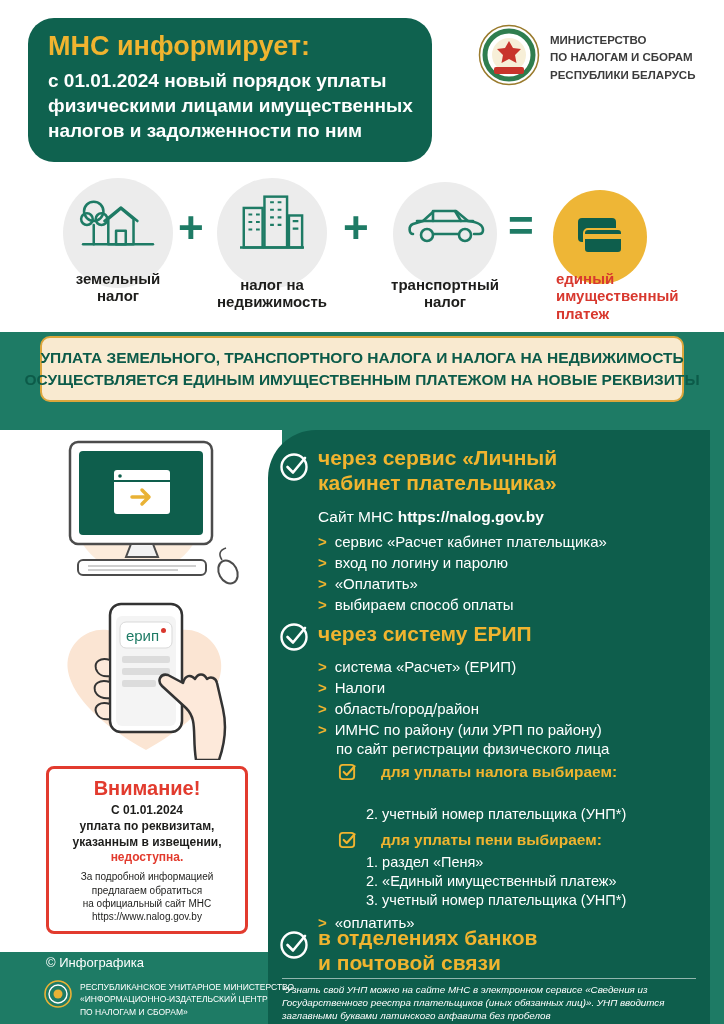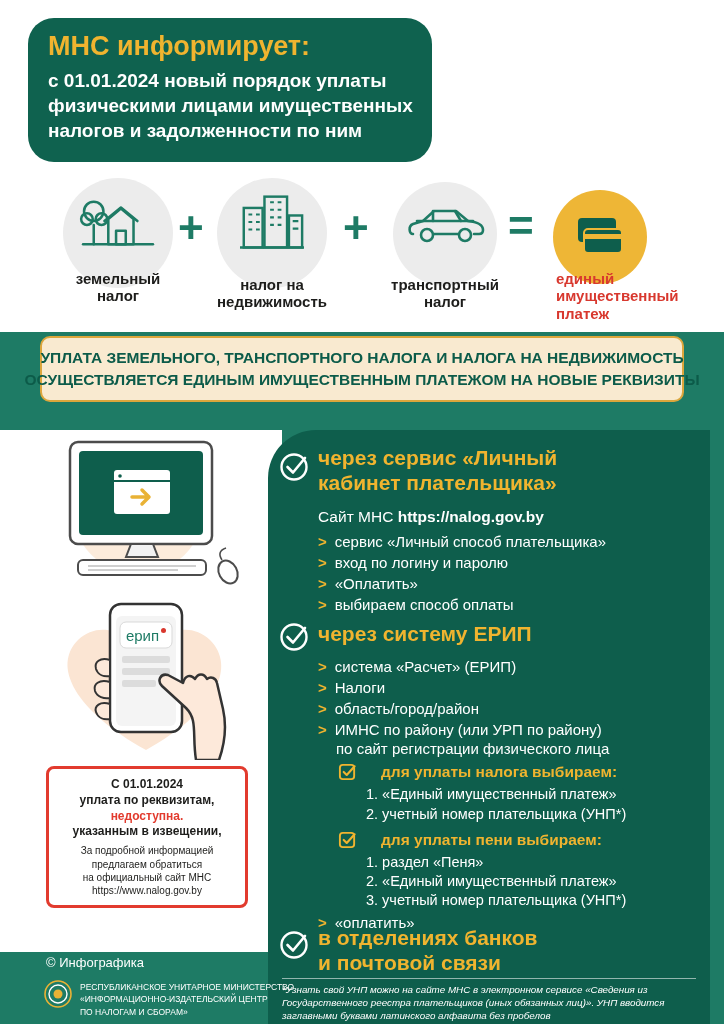--- a/index.html
+++ b/index.html
@@ -79,20 +79,34 @@
 
   <div class="abs header-card">
     <div class="header-title nw">МНС информирует:</div>
     <div class="header-sub">
       <div class="nw">с 01.01.2024 новый порядок уплаты</div>
       <div class="nw">физическими лицами имущественных</div>
       <div class="nw">налогов и задолженности по ним</div>
     </div>
   </div>
 
+  <div class="abs ministry">
+    <svg width="62" height="62" viewBox="0 0 62 62">
+      <circle cx="31" cy="31" r="29.5" fill="#ffffff" stroke="#9a7b2d" stroke-width="1.5"></circle>
+      <circle cx="31" cy="31" r="24" fill="none" stroke="#2f7d4e" stroke-width="5"></circle>
+      <circle cx="31" cy="31" r="17" fill="#f7efd8"></circle>
+      <path d="M31 17 l4 7 8 1 -6 6 1.5 8 -7.5 -4 -7.5 4 1.5 -8 -6 -6 8 -1 z" fill="#c8342b"></path>
+      <rect x="16" y="43" width="30" height="7" rx="2" fill="#c8342b"></rect>
+    </svg>
+    <div class="ministry-text">
+      <div class="nw">МИНИСТЕРСТВО</div>
+      <div class="nw">ПО НАЛОГАМ И СБОРАМ</div>
+      <div class="nw">РЕСПУБЛИКИ БЕЛАРУСЬ</div>
+    </div>
+  </div>
 
   <div class="abs circle" style="left:63px; top:178px; width:110px; height:110px;">
     <svg width="80" height="66" viewBox="0 0 80 68">
       <g fill="none" stroke="#1e7b65" stroke-width="2.6" stroke-linejoin="round" stroke-linecap="round">
         <circle cx="15" cy="22" r="10"></circle>
         <circle cx="8" cy="30" r="6"></circle>
         <circle cx="23" cy="30" r="6"></circle>
         <path d="M15 36 V56"></path>
         <path d="M30 56 V30 l13 -11 13 11 v26 z"></path>
         <path d="M26 32 l17 -14 17 14"></path>
@@ -174,21 +188,21 @@
     <div class="rp-h" style="top:16px;">через сервис «Личный</div>
     <div class="rp-h" style="top:41px;">кабинет плательщика»</div>
 
     <div class="rp-site" style="top:78px;">
       <span>Сайт МНС</span>
       <b>https://nalog.gov.by</b>
     </div>
 
     <div class="rp-item" style="top:103px;">
         <span class="arr"></span>
-        <span>сервис «Личный способ плательщика»</span>
+        <span>сервис «Расчет кабинет плательщика»</span>
       </div>
     <div class="rp-item" style="top:124px;">
         <span class="arr"></span>
         <span>вход по логину и паролю</span>
       </div>
     <div class="rp-item" style="top:145px;">
         <span class="arr"></span>
         <span>«Оплатить»</span>
       </div>
     <div class="rp-item" style="top:166px;">
@@ -222,21 +236,20 @@
       </div>
     <div class="rp-cont" style="top:310px;">по сайт регистрации физического лица</div>
 
     <div class="rp-subhead" style="top:332px;">
       <svg width="19" height="19" viewBox="0 0 20 20">
         <rect x="2" y="3" width="15" height="15" rx="3" fill="none" stroke="#f0b42f" stroke-width="2"></rect>
         <path d="M6 10.5 l3.2 3.2 L17.5 4.5" fill="none" stroke="#f0b42f" stroke-width="2.2" stroke-linecap="round" stroke-linejoin="round"></path>
       </svg>
       <span>для уплаты налога выбираем:</span>
     </div>
-    <div class="rp-subitem" style="top:356px;">1. «Единый имущественный платеж»</div>
     <div class="rp-subitem" style="top:376px;">2. учетный номер плательщика (УНП*)</div>
 
     <div class="rp-subhead" style="top:400px;">
       <svg width="19" height="19" viewBox="0 0 20 20">
         <rect x="2" y="3" width="15" height="15" rx="3" fill="none" stroke="#f0b42f" stroke-width="2"></rect>
         <path d="M6 10.5 l3.2 3.2 L17.5 4.5" fill="none" stroke="#f0b42f" stroke-width="2.2" stroke-linecap="round" stroke-linejoin="round"></path>
       </svg>
       <span>для уплаты пени выбираем:</span>
     </div>
     <div class="rp-subitem" style="top:424px;">1. раздел «Пеня»</div>
@@ -290,24 +303,25 @@
       <rect x="88" y="88" width="34" height="7" rx="2" fill="#dcdcdc"></rect>
       <path d="M76 68 c-10 -3 -16 2 -14 9 2 6 8 8 14 7 z" fill="#fde9da" stroke="#333333" stroke-width="2"></path>
       <path d="M76 90 c-11 -3 -17 2 -15 9 2 6 9 8 15 7 z" fill="#fde9da" stroke="#333333" stroke-width="2"></path>
       <path d="M76 112 c-10 -3 -16 2 -14 8 2 6 8 8 14 7 z" fill="#fde9da" stroke="#333333" stroke-width="2"></path>
       <path d="M162 168 c-4 -26 2 -40 -10 -52 l-24 -22 c-5 -5 -2 -13 6 -11 l15 8 c2 -8 8 -9 12 -4 3 -6 9 -6 12 0 4 -3 9 -1 10 4 l6 26 c4 18 2 34 -4 51 z" fill="#fde9da" stroke="#333333" stroke-width="2.5" stroke-linejoin="round"></path>
     </svg>
     <div class="erip-badge">ерип</div>
   </div>
 
   <div class="abs attention">
+    <div class="attention-title">Внимание!</div>
     <div class="attention-bold nw">С 01.01.2024</div>
     <div class="attention-bold nw">уплата по реквизитам,</div>
+    <div class="attention-bold nw">указанным в извещении,</div>
     <div class="attention-bold red nw">недоступна.</div>
-    <div class="attention-bold nw">указанным в извещении,</div>
     <div class="attention-gap"></div>
     <div class="attention-small nw">За подробной информацией</div>
     <div class="attention-small nw">предлагаем обратиться</div>
     <div class="attention-small nw">на официальный сайт МНС</div>
     <div class="attention-small nw">https://www.nalog.gov.by</div>
   </div>
 
   <div class="abs copyright">© Инфографика</div>
   <div class="abs footer-emblem">
     <svg width="28" height="28" viewBox="0 0 28 28">

